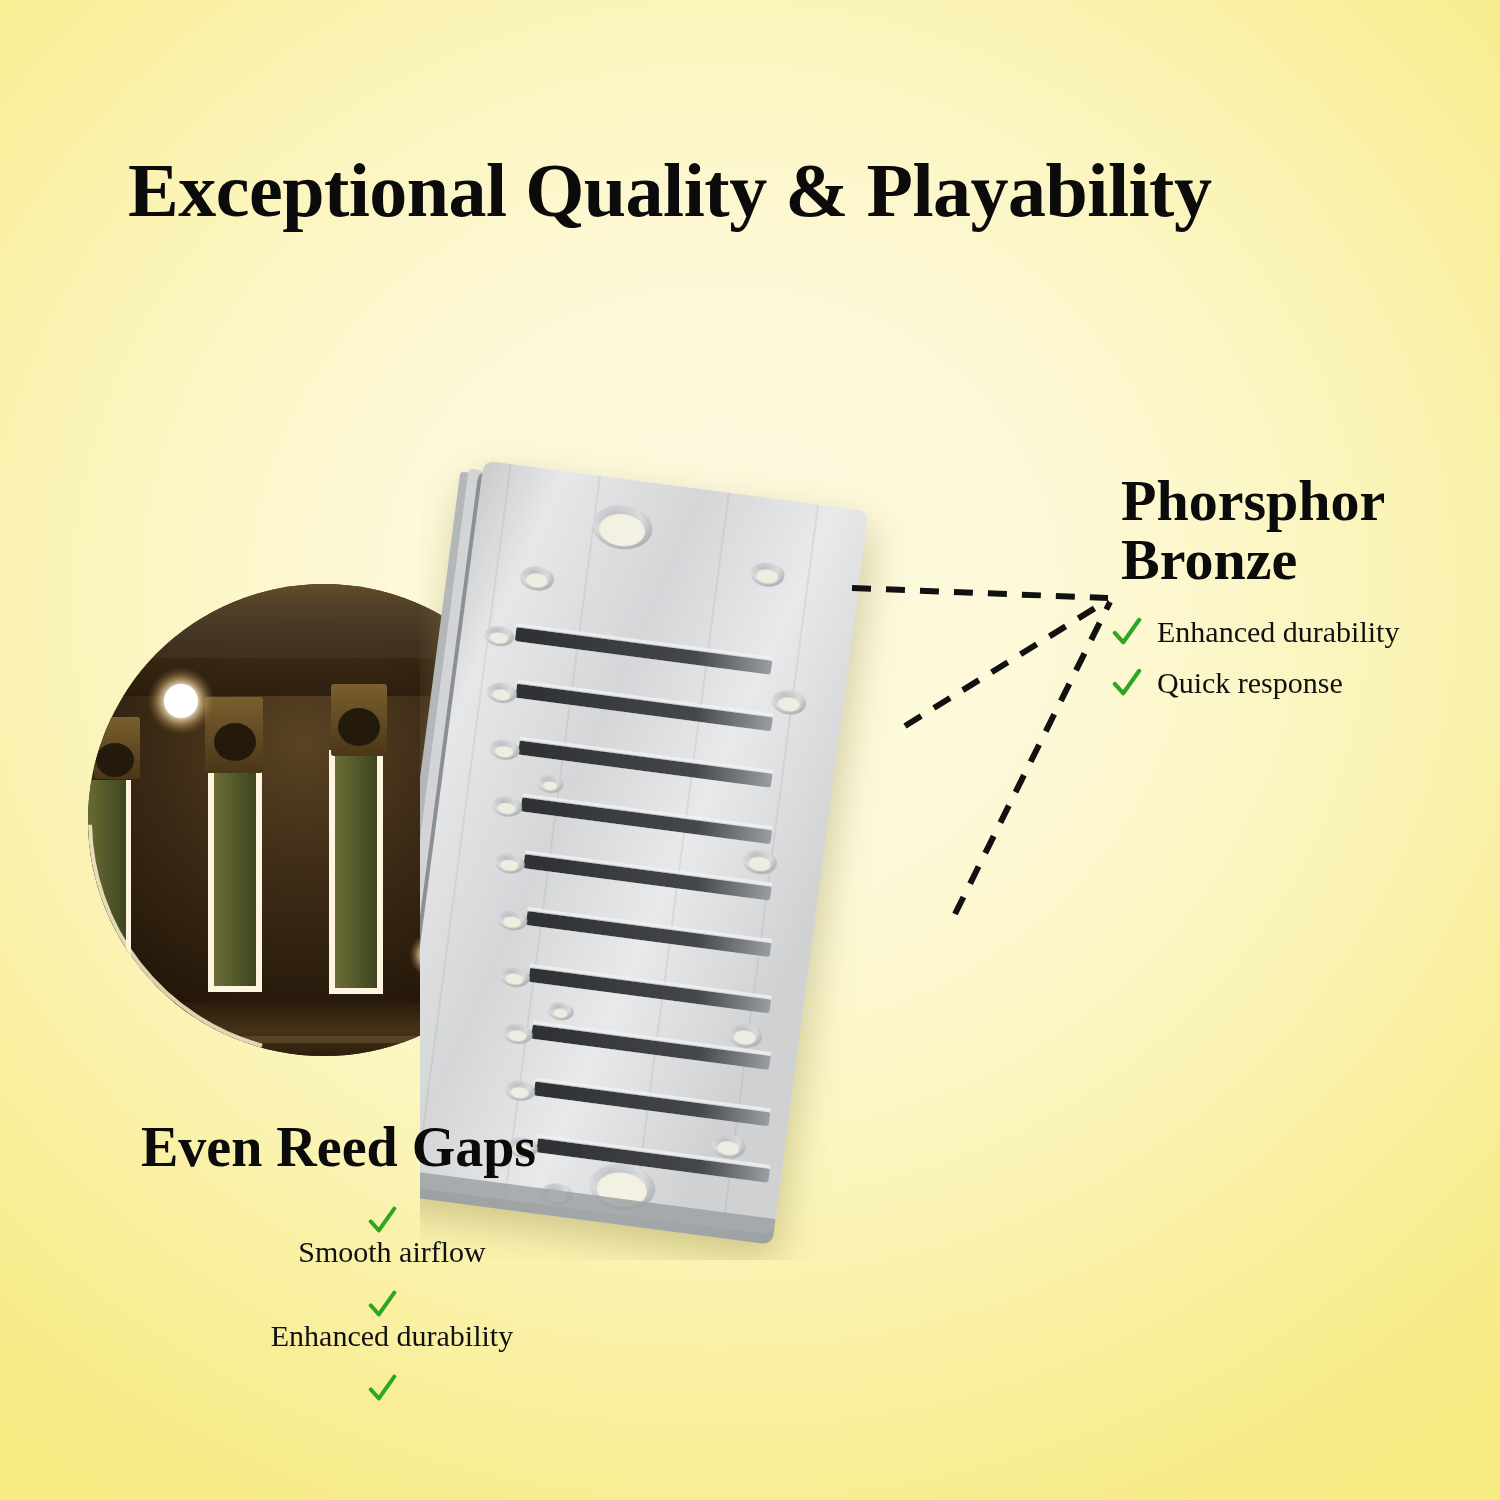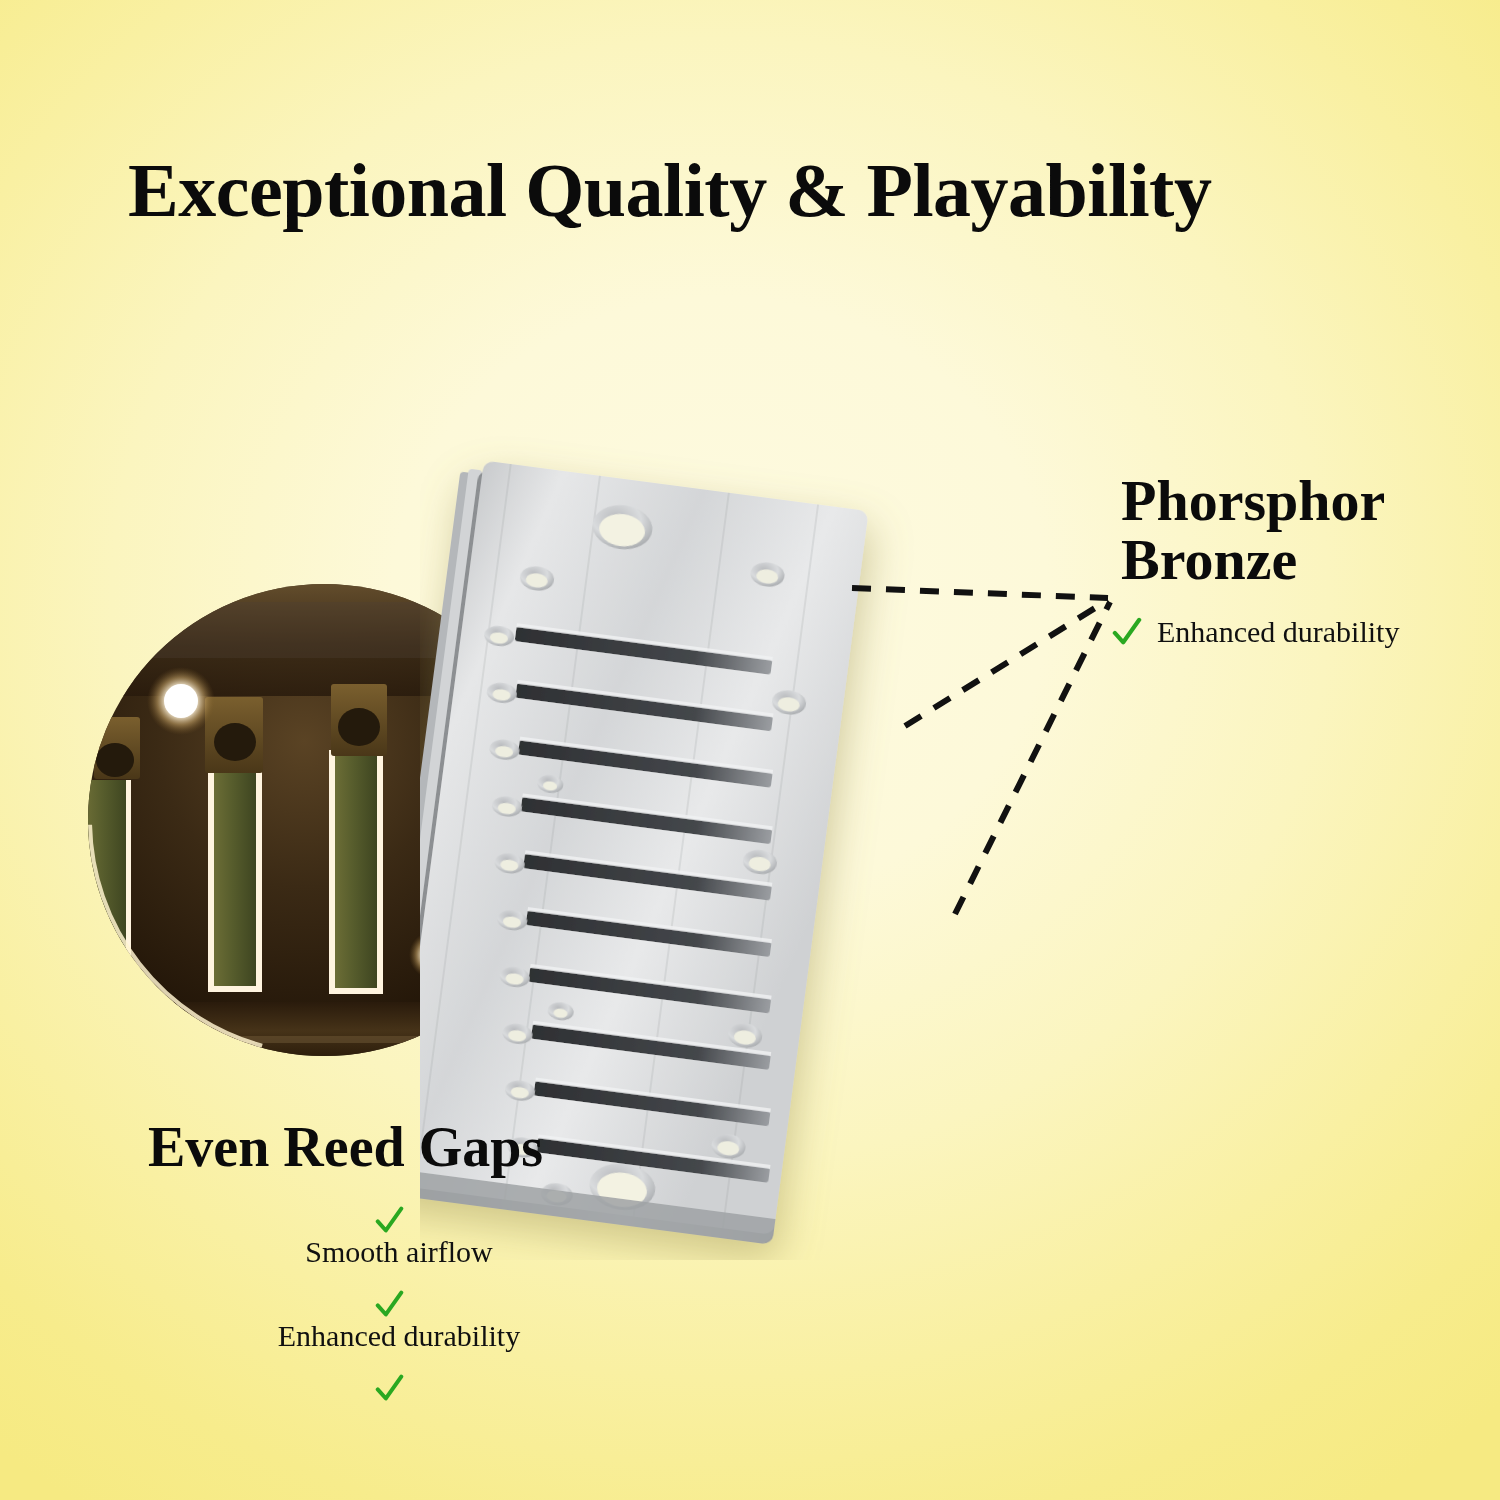--- a/index.html
+++ b/index.html
@@ -60,21 +60,21 @@
   .bullet-text { white-space: nowrap; }
 
   
   #block-bronze { left: 1112px; top: 462px; width: 380px; }
   #block-bronze .block-heading { font-size: 58px; }
   #block-bronze .bullet-list { margin-top: 26px; }
   #block-bronze .bullet-item { margin-bottom: 17px; font-size: 30px; }
   #block-bronze .check-icon { width: 30px; height: 30px; margin-right: 15px; }
 
   
-  #block-gaps { left: 139px; top: 1110px; width: 520px; }
+  #block-gaps { left: 132px; top: 1110px; width: 520px; }
   #block-gaps .block-heading { font-size: 56px; }
   #block-gaps .bullet-list { margin-top: 30px; }
   #block-gaps .bullet-item { margin-bottom: 21px; font-size: 30px; flex-direction: column; }
   #block-gaps .check-icon { width: 29px; height: 29px; margin-right: 20px; }
 
   
   #magnifier {
     position: absolute;
     left: 88px;
     top: 584px;
@@ -380,20 +380,28 @@
 Bronze</div>
     <ul class="bullet-list">
       <li class="bullet-item">
         <span class="check-icon">
           <svg viewBox="0 0 32 32" width="100%" height="100%">
             <path d="M3 17 L12 27 L29 3" fill="none" stroke="#2aa821" stroke-width="4.4" stroke-linecap="round" stroke-linejoin="round"></path>
           </svg>
         </span>
         <span class="bullet-text">Enhanced durability</span>
       </li>
+      <li class="bullet-item">
+        <span class="check-icon">
+          <svg viewBox="0 0 32 32" width="100%" height="100%">
+            <path d="M3 17 L12 27 L29 3" fill="none" stroke="#2aa821" stroke-width="4.4" stroke-linecap="round" stroke-linejoin="round"></path>
+          </svg>
+        </span>
+        <span class="bullet-text">Quick response</span>
+      </li>
     </ul>
   </div>
 
   <div class="block" id="block-gaps">
     <div class="block-heading">Even Reed Gaps</div>
     <ul class="bullet-list">
       <li class="bullet-item">
         <span class="check-icon">
           <svg viewBox="0 0 32 32" width="100%" height="100%">
             <path d="M3 17 L12 27 L29 3" fill="none" stroke="#2aa821" stroke-width="4.4" stroke-linecap="round" stroke-linejoin="round"></path>

